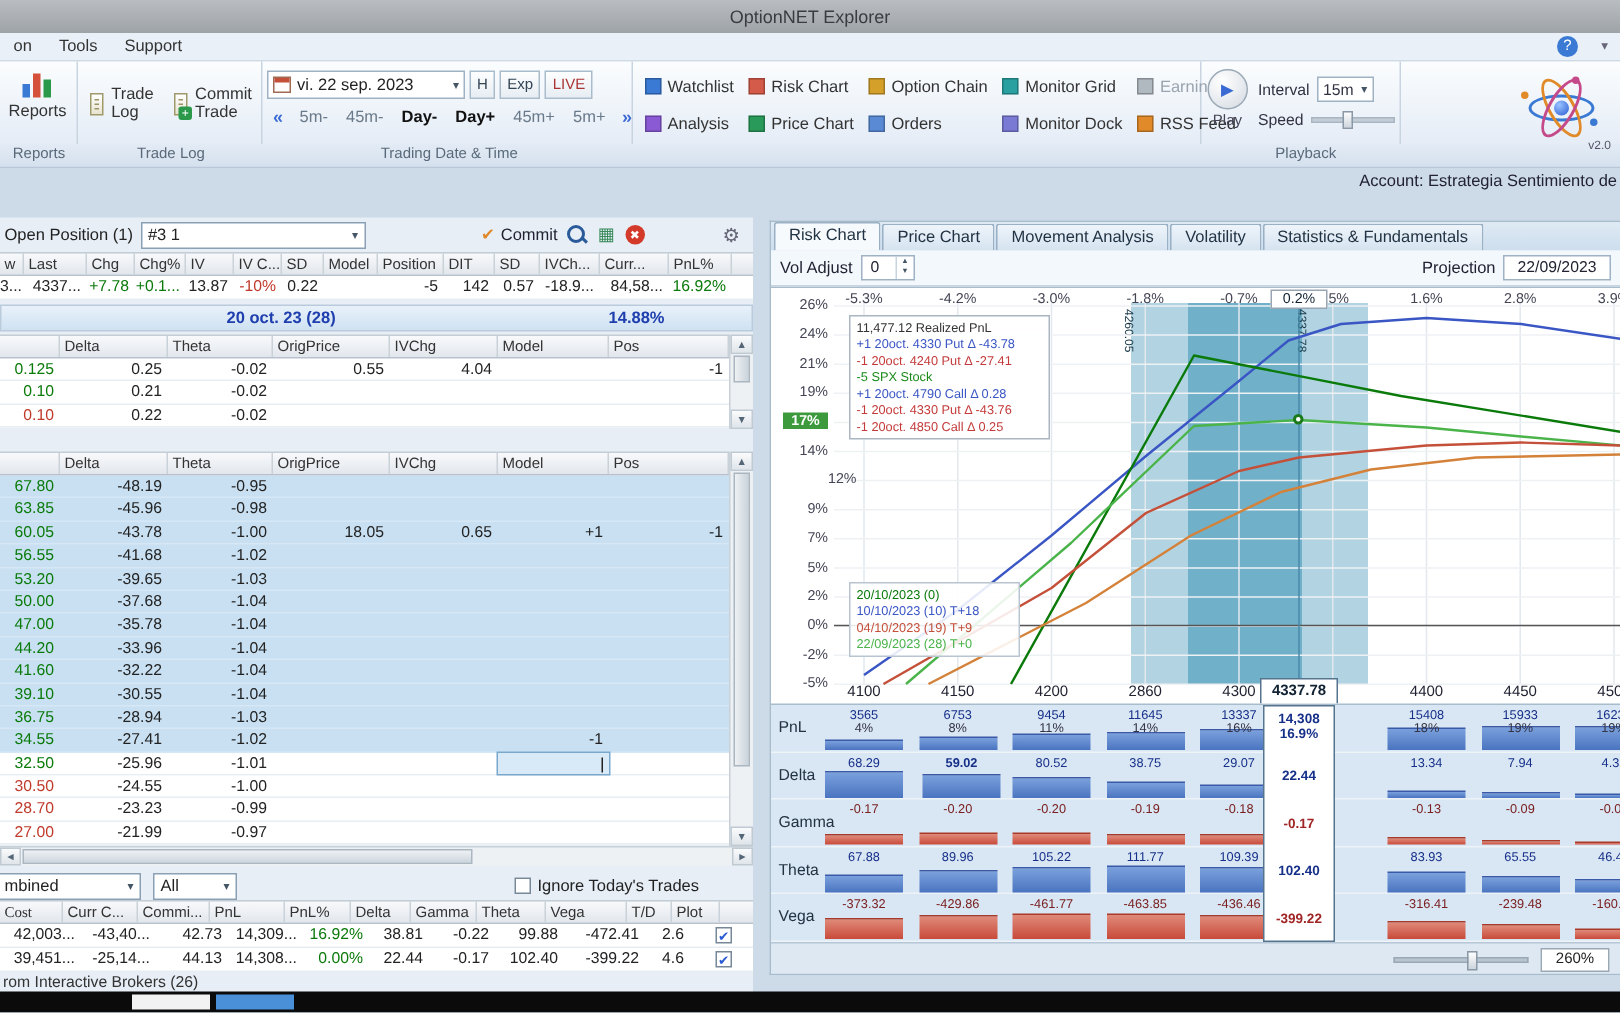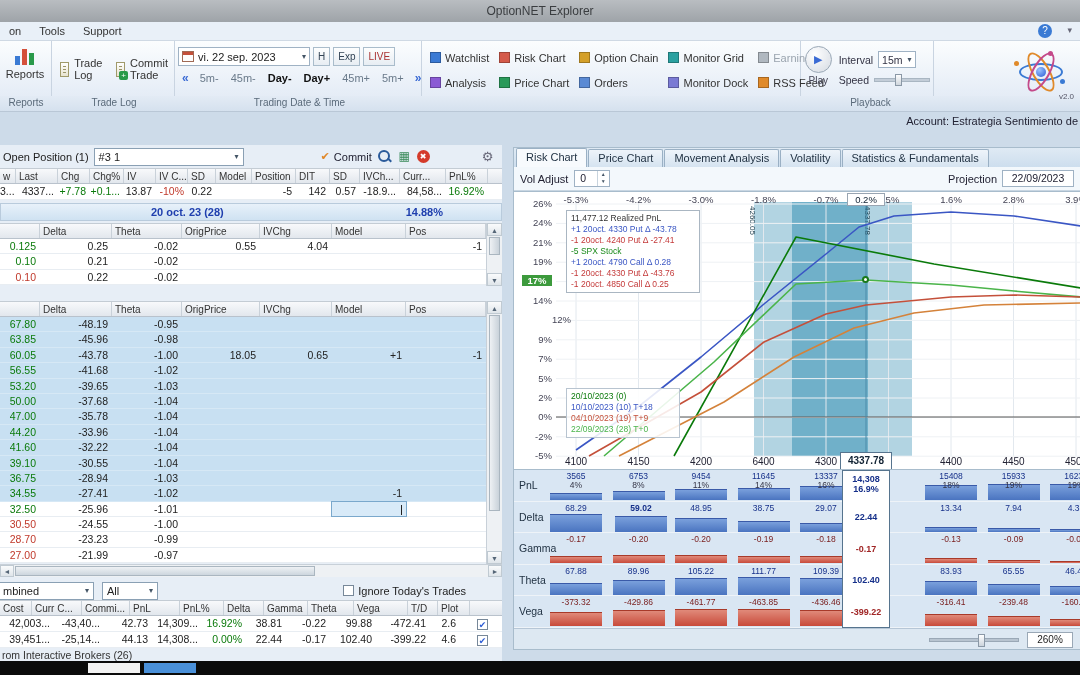--- a/index.html
+++ b/index.html
@@ -605,21 +605,21 @@
       <span class="dd-arrow">▾</span>
     </div>
     <div class="ignore-wrap">
       <span class="cb-box"></span>
       <span>Ignore Today's Trades</span>
     </div>
   </div>
 
   <div class="tot-table">
     <div id="tot-head" class="thead">
-        <div class="cell h" style="width: 32px;">Cost</div>
+        <div class="cell h" style="width: 42px; font-family: Liberation Serif, serif;">Cost</div>
         <div class="cell h" style="width: 50px;">Curr C...</div>
         <div class="cell h" style="width: 48px;">Commi...</div>
         <div class="cell h" style="width: 50px;">PnL</div>
         <div class="cell h" style="width: 44px;">PnL%</div>
         <div class="cell h" style="width: 40px;">Delta</div>
         <div class="cell h" style="width: 44px;">Gamma</div>
         <div class="cell h" style="width: 46px;">Theta</div>
         <div class="cell h" style="width: 54px;">Vega</div>
         <div class="cell h" style="width: 30px;">T/D</div>
         <div class="cell h" style="width: 32px;">Plot</div>
@@ -744,21 +744,21 @@
         <span class="ax left" style="top: 180.6px;">5%</span>
         <span class="ax left" style="top: 200px;">2%</span>
         <span class="ax left" style="top: 219.4px;">0%</span>
         <span class="ax left" style="top: 238.8px;">-2%</span>
         <span class="ax left" style="top: 258.2px;">-5%</span>
       </div>
     <div id="x-axis">
         <span class="ax xl" style="left: 45px;">4100</span>
         <span class="ax xl" style="left: 107.5px;">4150</span>
         <span class="ax xl" style="left: 170px;">4200</span>
-        <span class="ax xl" style="left: 232.5px;">6400</span>
+        <span class="ax xl" style="left: 232.5px;">2860</span>
         <span class="ax xl" style="left: 295px;">4300</span>
         <span class="ax xl" style="left: 420px;">4400</span>
         <span class="ax xl" style="left: 482.5px;">4450</span>
         <span class="ax xl" style="left: 545px;">4500</span>
       </div>
     <div class="x-cur">4337.78</div>
     <div class="legend">
       <div class="lg-title">11,477.12 Realized PnL</div>
       <div id="legend-positions">
           <div class="lg-row" style="color: rgb(58, 86, 196);">+1 20oct. 4330 Put Δ   -43.78</div>
@@ -834,21 +834,21 @@
         <span class="glabel">Delta</span>
         <div class="gcell" style="left: 33px;">
           <span class="gval">68.29</span>
           <div class="gbar blue" style="height: 17.6px;"></div>
         </div>
         <div class="gcell" style="left: 98px; font-weight: bold;">
           <span class="gval">59.02</span>
           <div class="gbar blue" style="height: 15.5px;"></div>
         </div>
         <div class="gcell" style="left: 158px;">
-          <span class="gval">48.95</span>
+          <span class="gval">80.52</span>
           <div class="gbar blue" style="height: 13.2px;"></div>
         </div>
         <div class="gcell" style="left: 220.5px;">
           <span class="gval">38.75</span>
           <div class="gbar blue" style="height: 10.9px;"></div>
         </div>
         <div class="gcell" style="left: 283px;">
           <span class="gval">29.07</span>
           <div class="gbar blue" style="height: 8.6px;"></div>
         </div>

